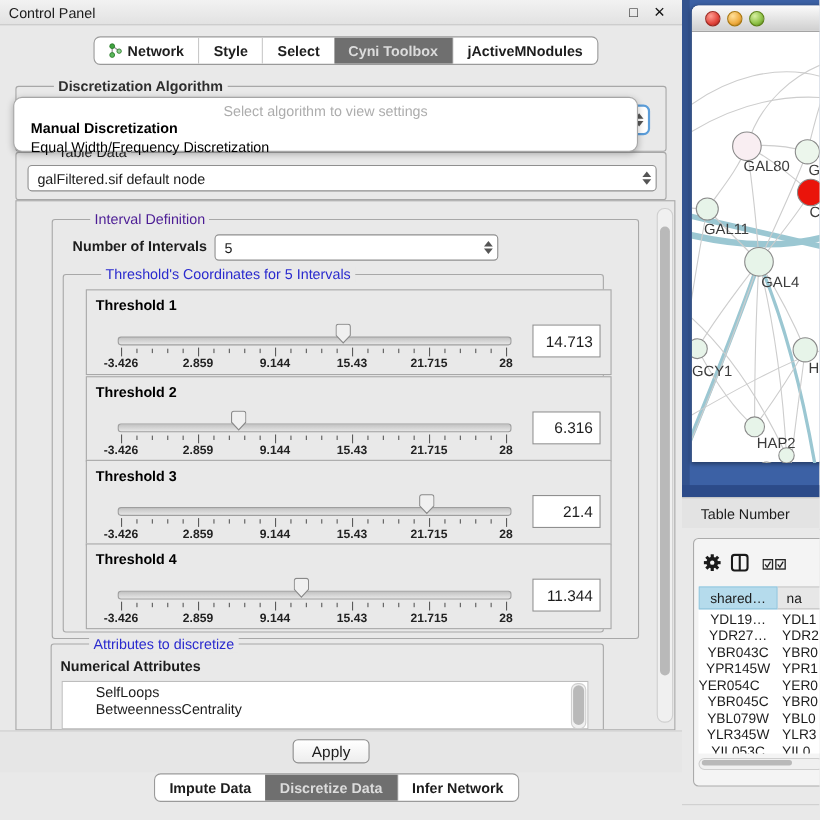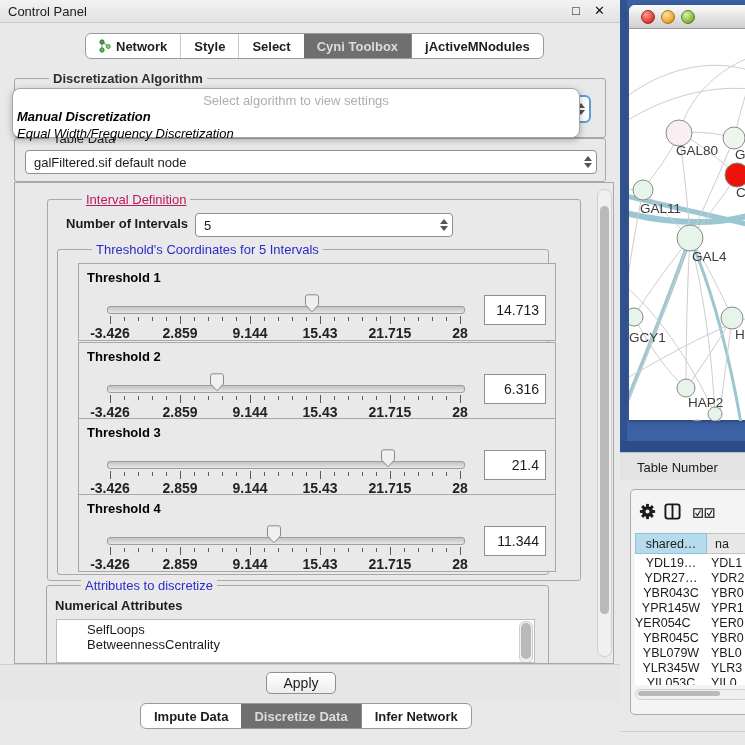--- a/index.html
+++ b/index.html
@@ -15,52 +15,52 @@
   
   .tabgroup{display:flex;align-items:stretch;height:24px;background:#fff;
             border:1px solid #9a9a9a;border-radius:6px;overflow:hidden;}
   .tab{display:flex;align-items:center;padding:0 13px;font-size:13px;font-weight:600;
        color:#1d1d1d;white-space:nowrap;}
   .tab.sep{border-left:1px solid #c9c9c9;}
   .tab.sel{background:#6f6f6f;color:#dcdcdc;border-left:none;}
   
   .group{border:1px solid #a8a8a8;border-radius:3px;background:transparent;}
   .gtitle{position:absolute;top:-8px;left:8px;padding:0 4px;background:#e9e9e9;font-size:13px;margin-left:26px;}
-  .green{color:#be185d;text-decoration:underline;}
+  .green{color:#4c1d95;}
   .blue{color:#2a2ace;}
   .dark{color:#2e2e2e;font-weight:600;}
   
   .combo{background:#fff;border:1px solid #8f8f8f;border-radius:4px;display:flex;
          align-items:center;font-size:13px;}
   .combo .val{flex:1;padding-left:8px;overflow:hidden;white-space:nowrap;}
   .stepper{width:16px;display:flex;flex-direction:column;align-items:center;justify-content:center;gap:2px;}
   .arrow-up{width:0;height:0;border-left:4px solid transparent;border-right:4px solid transparent;
             border-bottom:5px solid #555;}
   .arrow-down{width:0;height:0;border-left:4px solid transparent;border-right:4px solid transparent;
               border-top:5px solid #555;}
   
   .popup{background:#fff;border:1px solid #a6a6a6;border-radius:8px;
          box-shadow:0 2px 7px rgba(0,0,0,.28);}
   .popup .ph{text-align:center;color:#adadad;font-size:13px;padding-top:4px;}
-  .popup .opt{font-size:13px;padding:1px 4px;color:#000;font-style:italic;}
+  .popup .opt{font-size:13px;padding:1px 15px;color:#000;}
   .popup .opt.b{font-weight:700;}
   
   .mainpanel{border:1px solid #a8a8a8;background:#e9e9e9;overflow:hidden;}
   
   .tpanel{position:absolute;left:63px;width:476px;height:76px;border:1px solid #a8a8a8;
           background:#e9e9e9;}
   .tpanel .lbl{position:absolute;left:8px;top:6px;font-weight:700;font-size:13px;color:#000;}
   .track{position:absolute;left:28px;top:42px;width:356px;height:6px;border:1px solid #9e9e9e;
          border-radius:3px;background:linear-gradient(#c3c3c3,#e6e6e6);}
   .thumb{position:absolute;width:14px;height:19px;}
   .vbox{position:absolute;left:405px;top:31px;width:54px;height:28px;background:#fff;
         border:1px solid #8f8f8f;font-size:14px;text-align:right;line-height:28px;
         padding-right:6px;box-sizing:content-box;}
   .tick{position:absolute;width:1px;background:#5a5a5a;}
-  .ticklab{position:absolute;width:44px;text-align:center;font-size:14px;font-weight:700;color:#222;}
+  .ticklab{position:absolute;width:44px;text-align:center;font-size:11px;font-weight:700;color:#222;}
   
   .attrlist{background:#fff;border:1px solid #bdbdbd;overflow:hidden;}
   .attrlist .it{font-size:13px;line-height:15px;padding-left:6px;white-space:nowrap;}
   .sbar{background:#f0f0f0;border:1px solid #cfcfcf;border-radius:6px;}
   .sthumb{background:#b9b9b9;border-radius:6px;}
   
   .btn{background:linear-gradient(#ffffff,#ededed);border:1px solid #8f8f8f;border-radius:5px;
        font-size:14px;text-align:center;}
   
   .bluezone{background:#3c61a5;}

